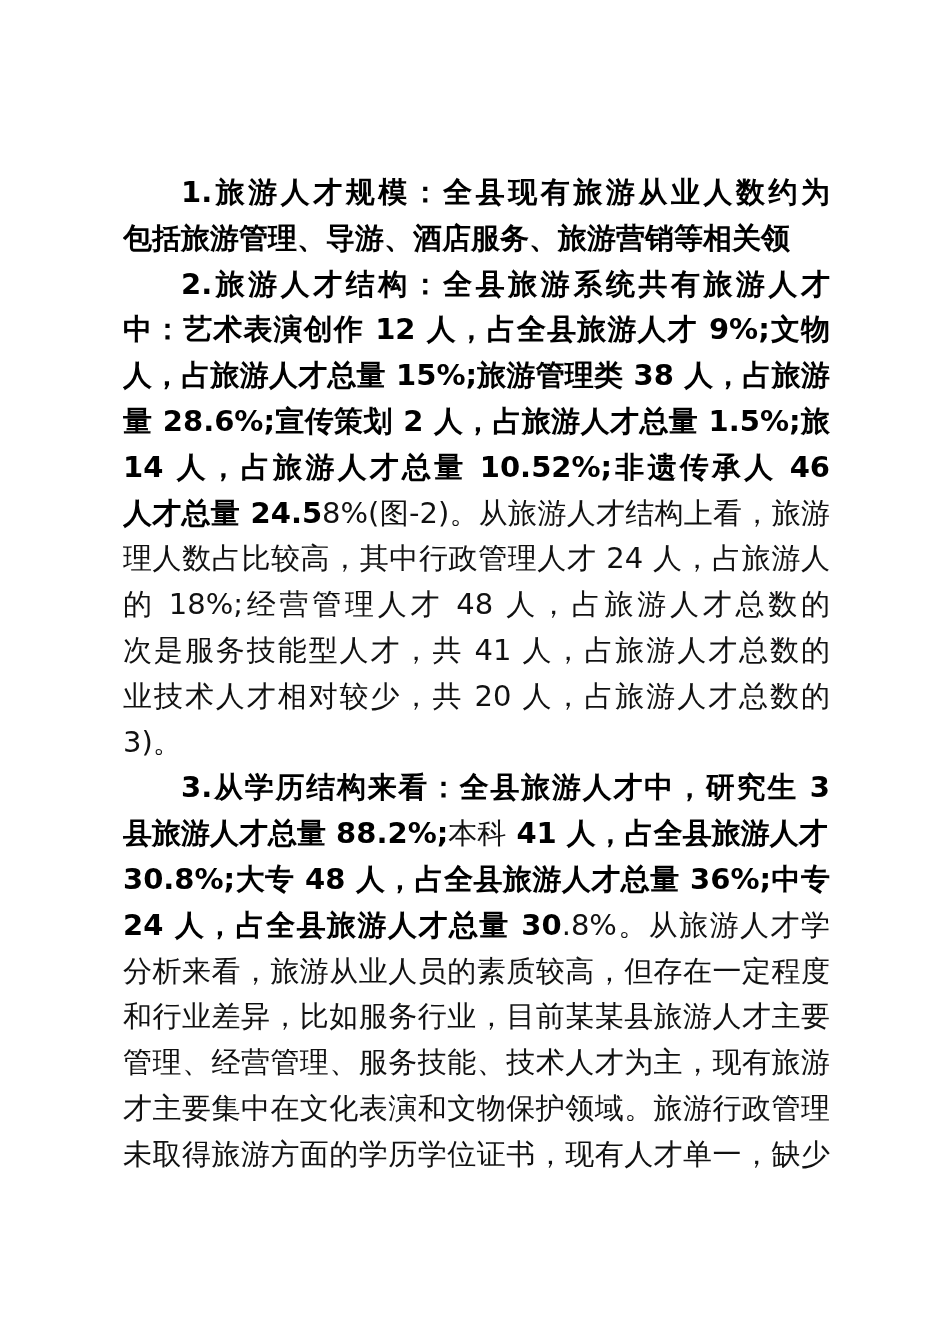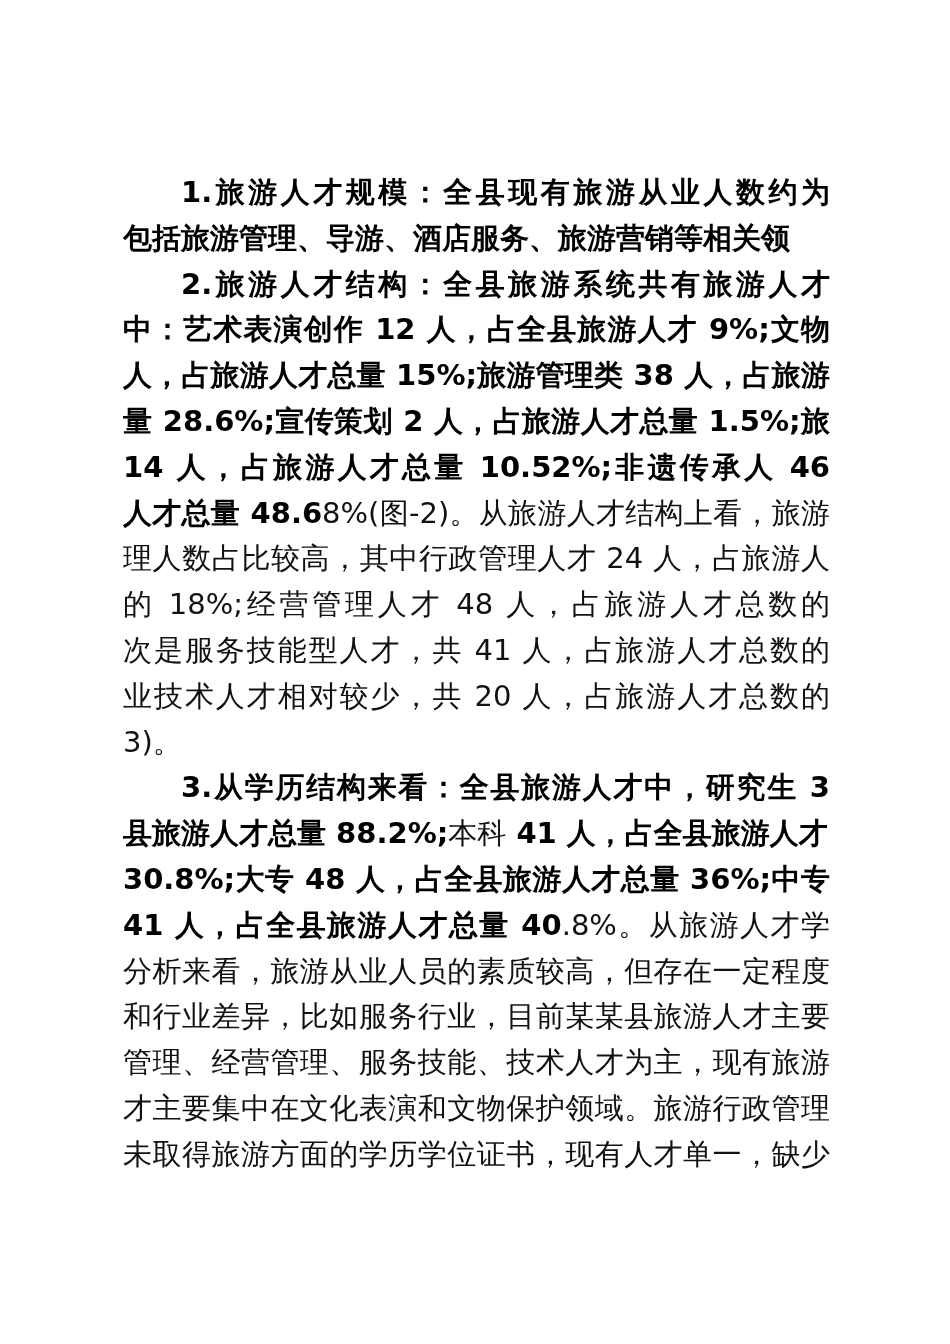--- a/index.html
+++ b/index.html
@@ -60,29 +60,29 @@
 
 <div class="doc-page">
   <div class="text-block">
       <div class="doc-line indent"><span class="b">1.旅游人才规模：全县现有旅游从业人数约为 5000 人，</span></div>
       <div class="doc-line noStretch"><span class="b">包括旅游管理、导游、酒店服务、旅游营销等相关领域。</span></div>
       <div class="doc-line indent"><span class="b">2.旅游人才结构：全县旅游系统共有旅游人才 133</span></div>
       <div class="doc-line"><span class="b">中：艺术表演创作 12 人，占全县旅游人才 9%;文物保护 21</span></div>
       <div class="doc-line"><span class="b">人，占旅游人才总量 15%;旅游管理类 38 人，占旅游人才总</span></div>
       <div class="doc-line"><span class="b">量 28.6%;宣传策划 2 人，占旅游人才总量 1.5%;旅游讲解</span></div>
       <div class="doc-line"><span class="b">14 人，占旅游人才总量 10.52%;非遗传承人 46 人，占旅游</span></div>
-      <div class="doc-line"><span class="b">人才总量 48.6</span><span class="r">8%(图-2)。从旅游人才结构上看，旅游行政管</span></div>
+      <div class="doc-line"><span class="b">人才总量 24.5</span><span class="r">8%(图-2)。从旅游人才结构上看，旅游行政管</span></div>
       <div class="doc-line"><span class="r">理人数占比较高，其中行政管理人才 24 人，占旅游人才总数</span></div>
       <div class="doc-line"><span class="r">的 18%;经营管理人才 48 人，占旅游人才总数的 36.2%。其</span></div>
       <div class="doc-line"><span class="r">次是服务技能型人才，共 41 人，占旅游人才总数的 30.8%;专</span></div>
       <div class="doc-line"><span class="r">业技术人才相对较少，共 20 人，占旅游人才总数的 15%(图-</span></div>
       <div class="doc-line noStretch"><span class="r">3)。</span></div>
       <div class="doc-line indent"><span class="b">3.从学历结构来看：全县旅游人才中，研究生 3 人，占全</span></div>
       <div class="doc-line noStretch"><span class="b">县旅游人才总量 88.2%;</span><span class="r">本科</span><span class="b"> 41 人，占全县旅游人才总量</span></div>
       <div class="doc-line"><span class="b">30.8%;大专 48 人，占全县旅游人才总量 36%;中专及以下</span></div>
-      <div class="doc-line"><span class="b">41 人，占全县旅游人才总量 40</span><span class="r">.8%。从旅游人才学历和结构</span></div>
+      <div class="doc-line"><span class="b">24 人，占全县旅游人才总量 30</span><span class="r">.8%。从旅游人才学历和结构</span></div>
       <div class="doc-line"><span class="r">分析来看，旅游从业人员的素质较高，但存在一定程度的区域</span></div>
       <div class="doc-line"><span class="r">和行业差异，比如服务行业，目前某某县旅游人才主要以行政</span></div>
       <div class="doc-line"><span class="r">管理、经营管理、服务技能、技术人才为主，现有旅游技术人</span></div>
       <div class="doc-line"><span class="r">才主要集中在文化表演和文物保护领域。旅游行政管理人员均</span></div>
       <div class="doc-line"><span class="r">未取得旅游方面的学历学位证书，现有人才单一，缺少旅游领</span></div>
     </div>
 </div>
 
 </body></html>

